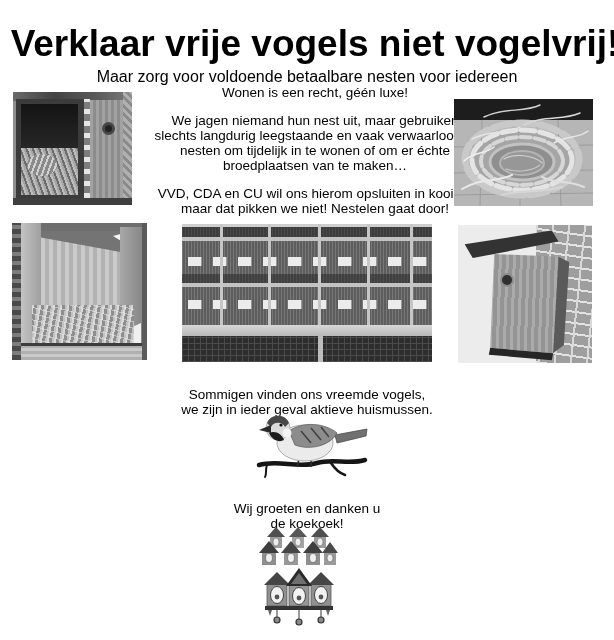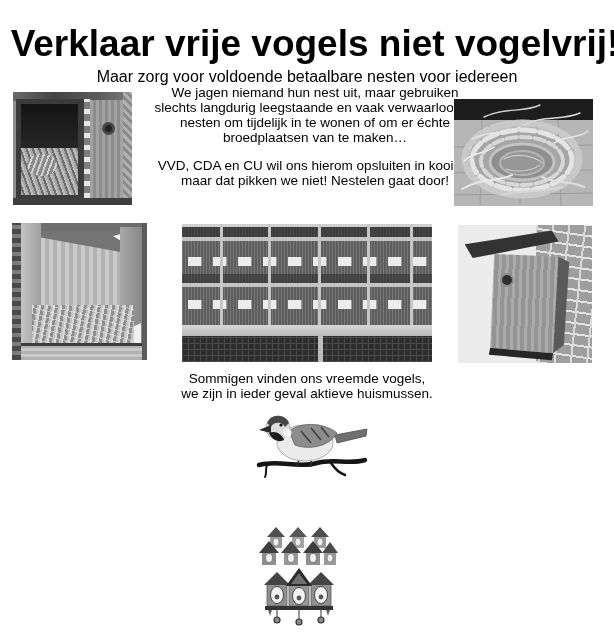--- a/index.html
+++ b/index.html
@@ -2,21 +2,21 @@
 <html><head>
 <meta charset="utf-8">
 <style>
   html,body{margin:0;padding:0;background:#ffffff;}
   .page{
     position:relative; width:614px; height:640px; background:#ffffff;
     font-family:"Liberation Sans", sans-serif; color:#000000; overflow:hidden;
   }
   .abs{position:absolute;}
   .centered{left:0; width:100%; text-align:center;}
-  .pre{white-space:pre-line;}
+  .pre{white-space:pre-line;margin-top:16px;}
 
   .title{top:19px; font-size:37px; line-height:33px; font-weight:700; margin:8px;}
   .subtitle{top:68px; font-size:16px; line-height:17px;}
 
   .manifesto{left:140px; top:85px; width:350px; text-align:center;
              font-size:13.5px; line-height:15px;}
   .manifesto p{margin:0 0 13px 0;}
   .manifesto p:last-child{margin-bottom:0;}
 
   .caption-sparrow{top:371px; font-size:13.5px; line-height:15px;}
@@ -127,20 +127,21 @@
     <div class="layer pa-nest-high"></div>
     <div class="layer pa-sliver"></div>
     <div class="layer pa-door"></div>
     <div class="layer pa-hole"></div>
     <div class="layer pa-hole-inner"></div>
     <div class="layer pa-right"></div>
     <div class="layer pa-bottom"></div>
   </div>
 
   <div class="manifesto abs">
+    <p class="pre">Wonen is een recht, géén luxe!</p>
     <p class="pre">We jagen niemand hun nest uit, maar gebruiken
 slechts langdurig leegstaande en vaak verwaarloosde
 nesten om tijdelijk in te wonen of om er échte
 broedplaatsen van te maken…</p>
     <p class="pre">VVD, CDA en CU wil ons hierom opsluiten in kooien,
 maar dat pikken we niet! Nestelen gaat door!</p>
   </div>
 
   <svg class="svg-box" style="left:454px; top:99px;" width="139" height="107" viewBox="0 0 139 107">
     <rect width="139" height="107" fill="#b6b6b6"></rect>
@@ -233,20 +234,22 @@
       <path d="M48,22 L58,34 M58,19 L68,31 M68,18 L76,28" stroke="#3f3f3f" stroke-width="1.5" fill="none"></path>
       <circle cx="25" cy="19" r="12" fill="#dcdcdc" stroke="#9a9a9a" stroke-width="0.6"></circle>
       <path d="M14,14 A12,12 0 0 1 36,14 L32,18 A8,8 0 0 0 18,18 Z" fill="#474747"></path>
       <circle cx="34" cy="24" r="4.5" fill="#f4f4f4"></circle>
       <polygon points="6,21 18,16 18,24" fill="#2a2a2a"></polygon>
       <path d="M16,24 C19,31 26,34 31,31 C29,25 22,21 16,24 Z" fill="#1c1c1c"></path>
       <circle cx="28" cy="16" r="1.6" fill="#111111"></circle>
     </g>
   </svg>
 
+  <div class="abs centered pre caption-greeting">Wij groeten en danken u
+de koekoek!</div>
 
   <svg class="svg-box" style="left:258px; top:526px;" width="82" height="100" viewBox="0 0 82 100">
     <g>
       <rect x="12" y="10" width="12" height="12" fill="#9b9b9b"></rect>
         <polygon points="9,11 18,1 27,11" fill="#4f4f4f"></polygon>
       <rect x="34" y="10" width="12" height="12" fill="#a4a4a4"></rect>
         <polygon points="31,11 40,1 49,11" fill="#575757"></polygon>
       <rect x="56" y="10" width="12" height="12" fill="#9b9b9b"></rect>
         <polygon points="53,11 62,1 71,11" fill="#4f4f4f"></polygon>
       <ellipse cx="18" cy="16" rx="3" ry="4" fill="#ededed" stroke="#555" stroke-width="0.5"></ellipse>

